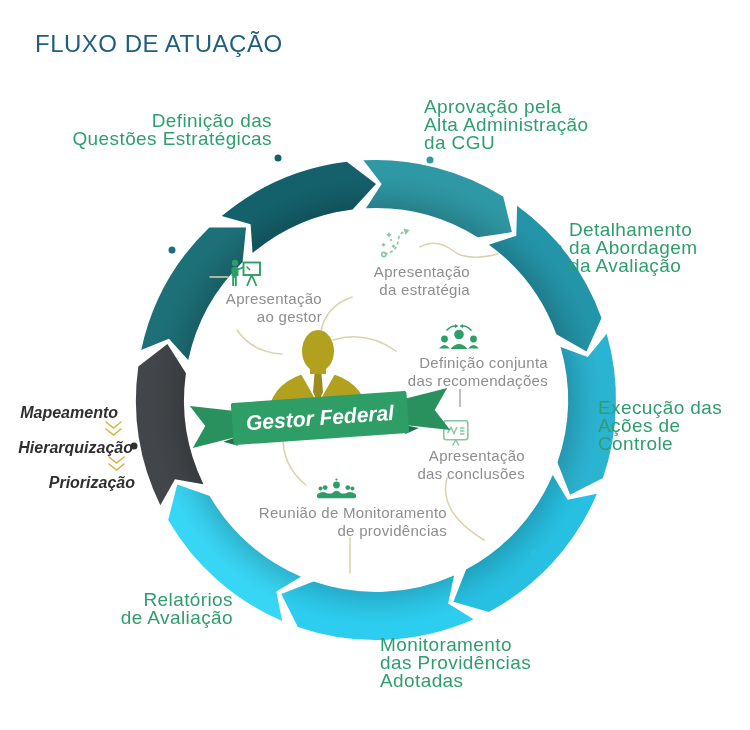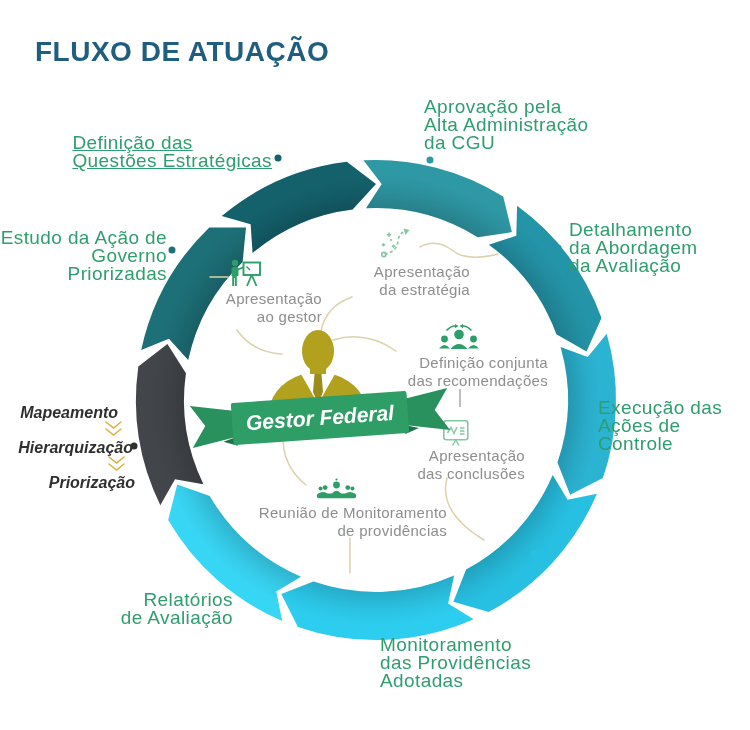--- a/index.html
+++ b/index.html
@@ -1,29 +1,29 @@
 <!DOCTYPE html>
 <html style="--title_color: #1F5E7E; --subtitle_color: #9C9C9C; --outer_label_color: #2F9E6E; --inner_label_color: #8E8E8E; --emphasis_text_color: #2F2F2F; --banner_color: #2F9D66; --figure_color: #B2A01F; --connector_color: #DCD2AC; --icon_green: #2E9E68; --icon_light_green: #85C8A3; --chevron_gold: #D8B23F;"><head>
 <meta charset="utf-8">
 <style>
   html,body{margin:0;padding:0;background:#fff;}
   #stage{position:relative;width:750px;height:730px;background:#fff;overflow:hidden;
          font-family:"Liberation Sans",sans-serif;}
   #diagram-svg{position:absolute;left:0;top:0;}
 
-  .hdr-title{position:absolute;left:35px;top:36px;font-size:28px;font-weight:bold;
+  .hdr-title{position:absolute;left:35px;top:30px;font-size:24px;font-weight:normal;
              letter-spacing:.5px;color:var(--title_color,#1F5E7E);}
   .hdr-sub{position:absolute;left:35px;top:58px;font-size:15.5px;letter-spacing:1.3px;
            color:var(--subtitle_color,#9C9C9C);}
 
   .lbl{position:absolute;white-space:pre-line;}
   .outer{font-size:19px;line-height:18px;letter-spacing:.4px;color:var(--outer_label_color,#2F9E6E);}
   .inner{font-size:15px;line-height:18px;letter-spacing:.3px;color:var(--inner_label_color,#8E8E8E);text-align:right;}
 
-  #lbl-definicao-questoes{right:478px;top:134px;text-align:left;text-decoration:underline;}
+  #lbl-definicao-questoes{right:478px;top:112px;text-align:right;}
   #lbl-aprovacao{left:424px;top:98px;}
   #lbl-detalhamento{left:569px;top:221px;}
   #lbl-execucao{left:598px;top:399px;}
   #lbl-analise{left:530px;top:561px;}
   #lbl-monitoramento{left:380px;top:636px;}
   #lbl-relatorios{right:517px;top:591px;text-align:right;}
   #lbl-estudo{right:583px;top:229px;text-align:right;}
 
   #lbl-apresentacao-gestor{left:182px;top:290px;width:140px;}
   #lbl-apresentacao-estrategia{left:330px;top:263px;width:140px;}
@@ -197,22 +197,20 @@
   <div class="lbl outer" id="lbl-detalhamento">Detalhamento
 da Abordagem
 da Avaliação</div>
   <div class="lbl outer" id="lbl-execucao">Execução das
 Ações de Controle</div>
   <div class="lbl outer" id="lbl-relatorios">Relatórios
 de Avaliação</div>
   <div class="lbl outer" id="lbl-monitoramento">Monitoramento
 das Providências
 Adotadas</div>
-  <div class="lbl outer" id="lbl-estudo">Estudo da Ação de
-Governo Priorizadas</div>
 
   <div class="emph" id="emph-mapeamento">Mapeamento</div>
   <div class="emph" id="emph-hierarquizacao">Hierarquização</div>
   <div class="emph" id="emph-priorizacao">Priorização</div>
 
   <div class="lbl inner" id="lbl-apresentacao-gestor">Apresentação
 ao gestor</div>
   <div class="lbl inner" id="lbl-apresentacao-estrategia">Apresentação
 da estratégia</div>
   <div class="lbl inner" id="lbl-definicao-conjunta">Definição conjunta

